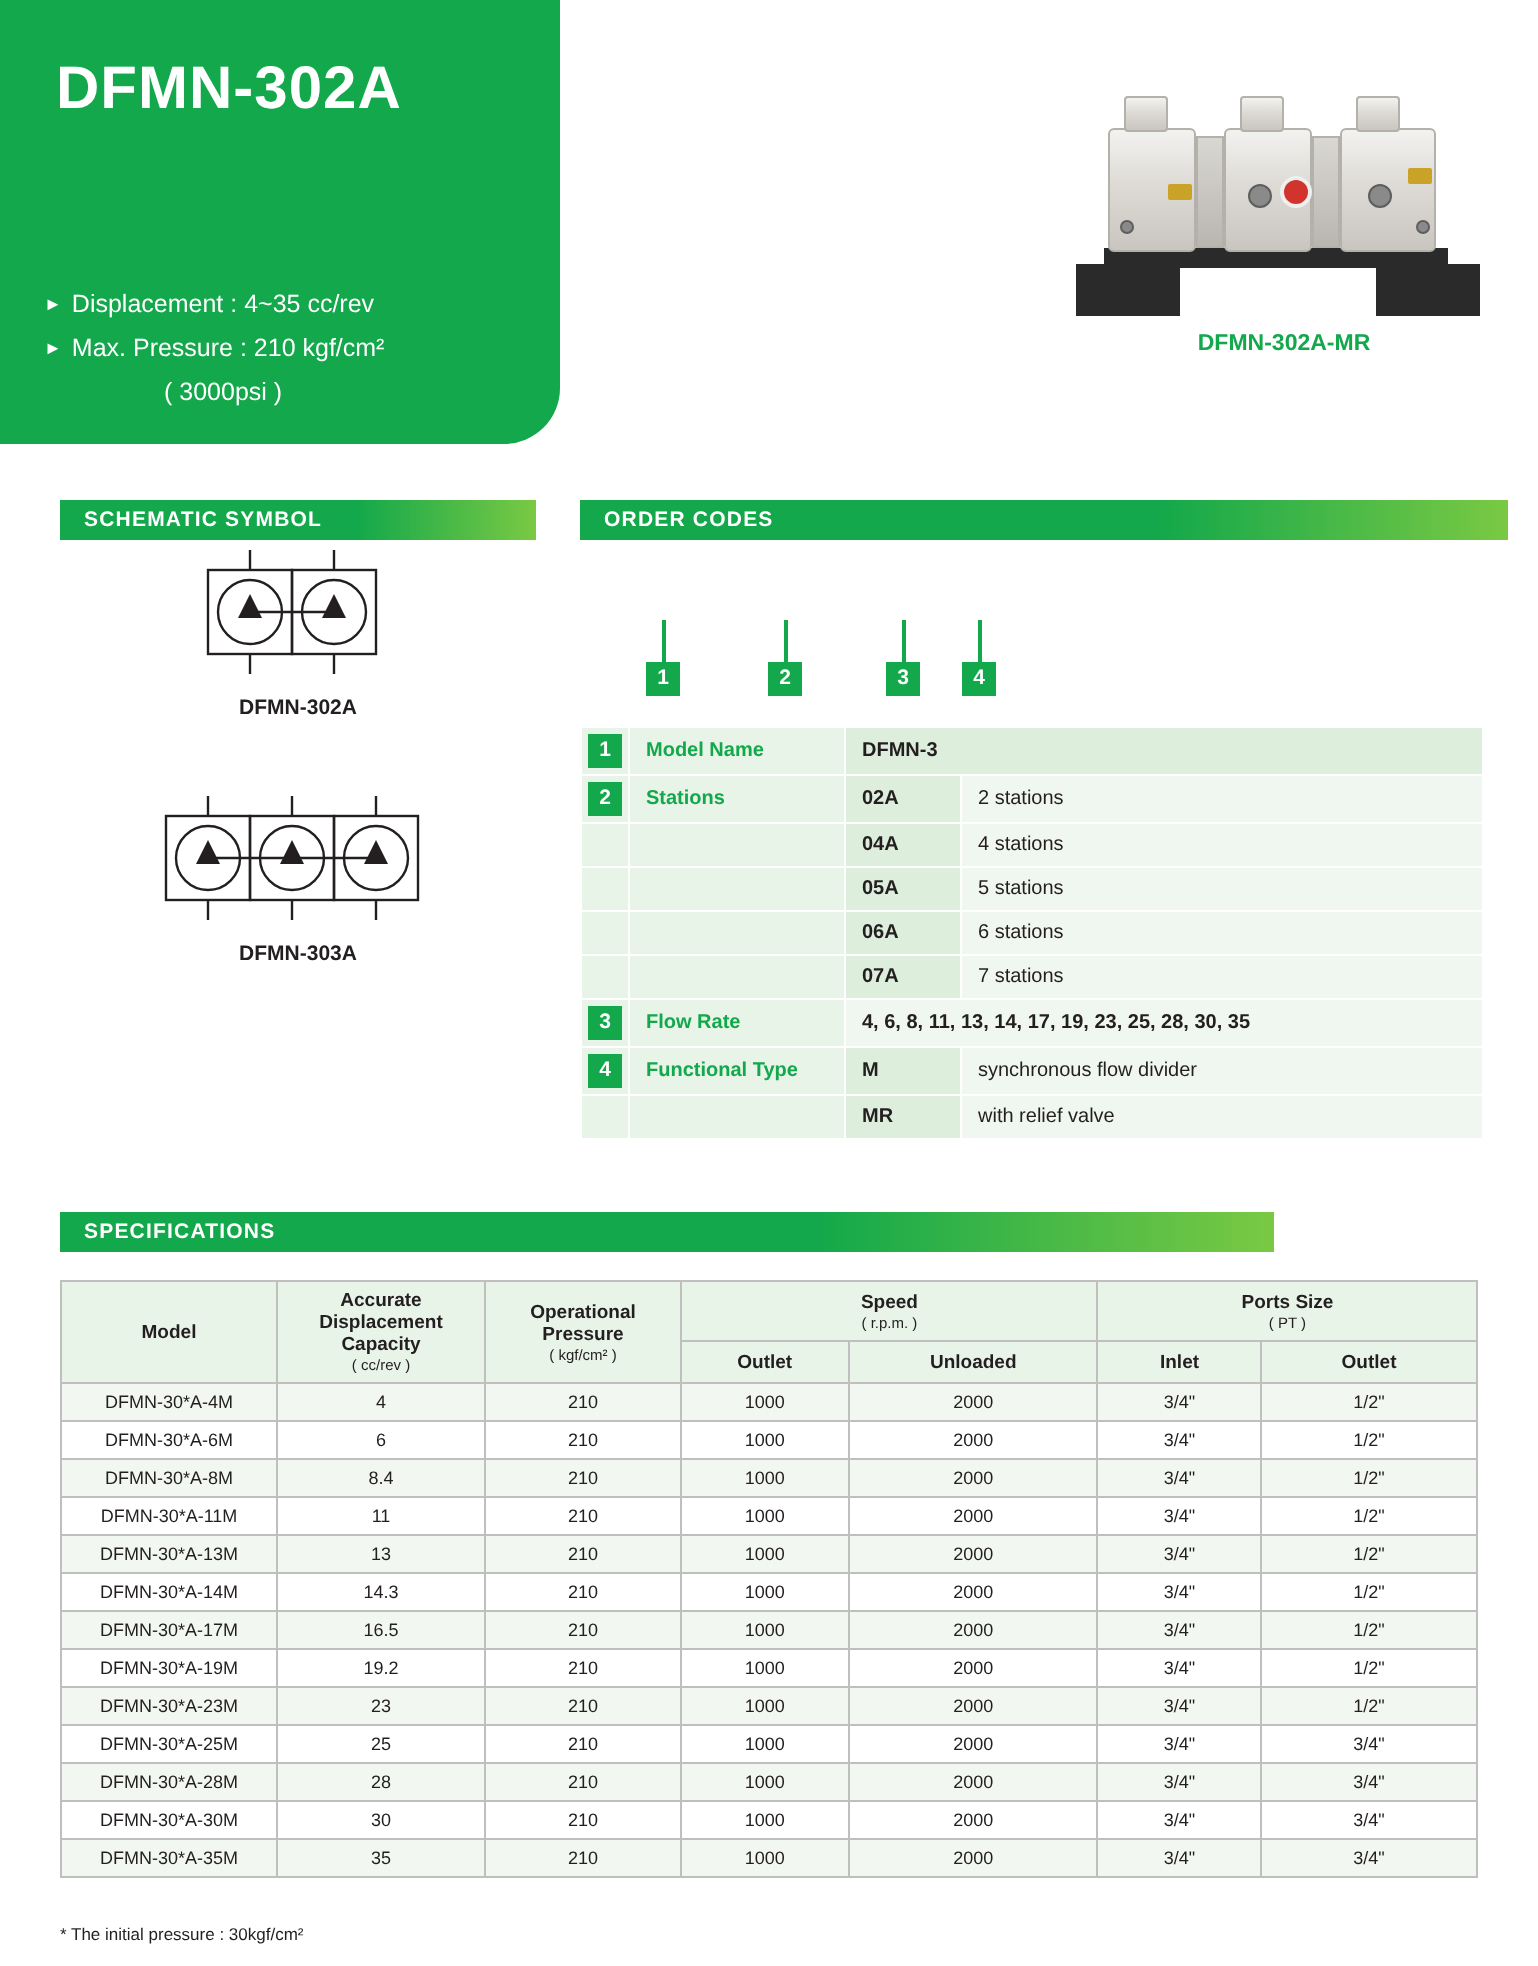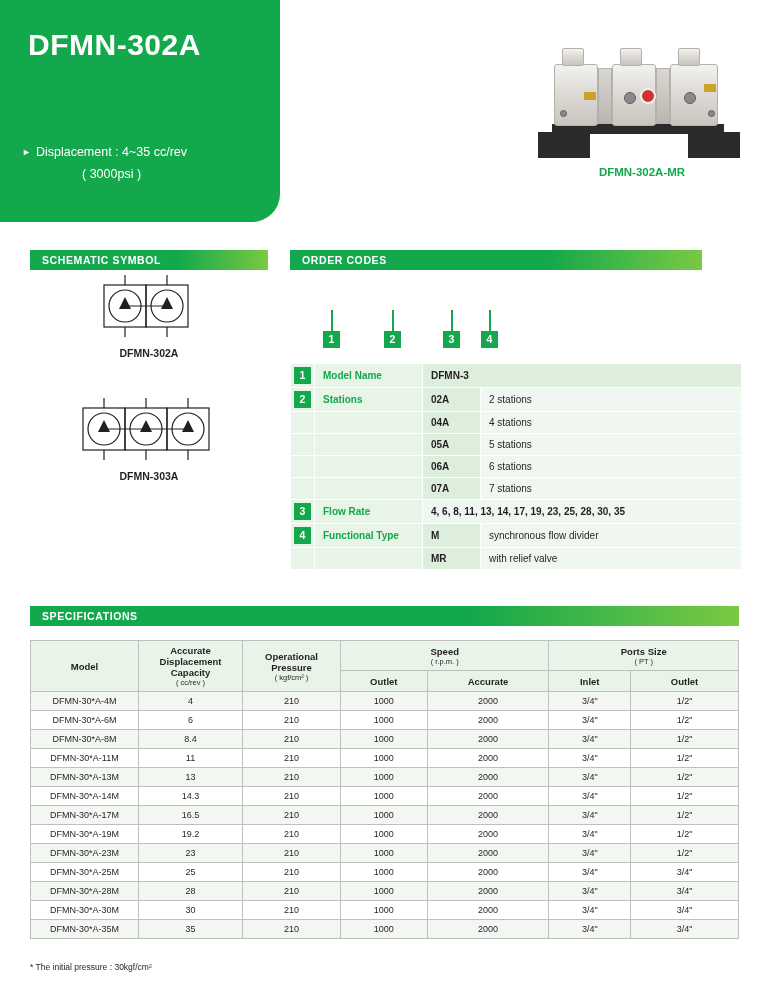--- a/index.html
+++ b/index.html
@@ -112,20 +112,23 @@
 </head>
 <body>
 
 <div class="page">
 
   <div class="header-green">
     <div class="header-title">DFMN-302A</div>
     <div class="header-bullets">
       <div class="b">
         <span class="arrow">►</span><span>Displacement : 4~35 cc/rev</span>
+      </div>
+      <div class="b">
+        <span class="arrow">►</span><span>Max. Pressure : 210 kgf/cm²</span>
       </div>
       <div class="b">
         <span class="sub">( 3000psi )</span>
       </div>
     </div>
   </div>
 
 
   <div class="prod prod-2">
     <div class="prod-img">
@@ -147,22 +150,22 @@
         <div class="bolt" style="left:96px;top:52px;width:12px;height:12px;"></div>
         <div class="bolt" style="left:156px;top:52px;width:12px;height:12px;"></div>
         <div class="bolt" style="left:32px;top:70px;width:7px;height:7px;"></div>
         <div class="bolt" style="left:180px;top:70px;width:7px;height:7px;"></div>
       </div>
     </div>
     <div class="prod-caption">DFMN-302A-MR</div>
   </div>
 
   <div class="sec-bar" style="left:30px; top:250px; width:238px;">SCHEMATIC SYMBOL</div>
-  <div class="sec-bar" style="left:290px; top:250px; width:412px;">ORDER CODES</div>
-  <div class="sec-bar" style="left:30px; top:606px; width:709px;">SPECIFICATIONS</div>
+  <div class="sec-bar" style="left:290px; top:250px; width:464px;">ORDER CODES</div>
+  <div class="sec-bar" style="left:30px; top:606px; width:607px;">SPECIFICATIONS</div>
 
   <div class="schem-wrap">
     <svg width="110" height="62" viewBox="0 0 110 62">
       <rect x="10" y="10" width="42" height="42" fill="none" stroke="#231f20" stroke-width="1.2"></rect>
       <rect x="52" y="10" width="42" height="42" fill="none" stroke="#231f20" stroke-width="1.2"></rect>
       <circle cx="31" cy="31" r="16" fill="none" stroke="#231f20" stroke-width="1.2"></circle>
       <circle cx="73" cy="31" r="16" fill="none" stroke="#231f20" stroke-width="1.2"></circle>
       <polygon points="31,22 25,34 37,34" fill="#231f20"></polygon>
       <polygon points="73,22 67,34 79,34" fill="#231f20"></polygon>
       <line x1="31" y1="0" x2="31" y2="10" stroke="#231f20" stroke-width="1.2"></line>
@@ -280,21 +283,21 @@
           <span>Speed</span>
           <span class="unit">( r.p.m. )</span>
         </th>
         <th colspan="2" style="width:180px;">
           <span>Ports Size</span>
           <span class="unit">( PT )</span>
         </th>
       </tr>
       <tr>
         <th>Outlet</th>
-        <th>Accurate</th>
+        <th>Unloaded</th>
         <th>Inlet</th>
         <th>Outlet</th>
       </tr>
     </thead>
     <tbody>
       <tr>
           <td class="model">DFMN-30*A-4M</td>
           <td>4</td>
           <td>210</td>
           <td>1000</td>

